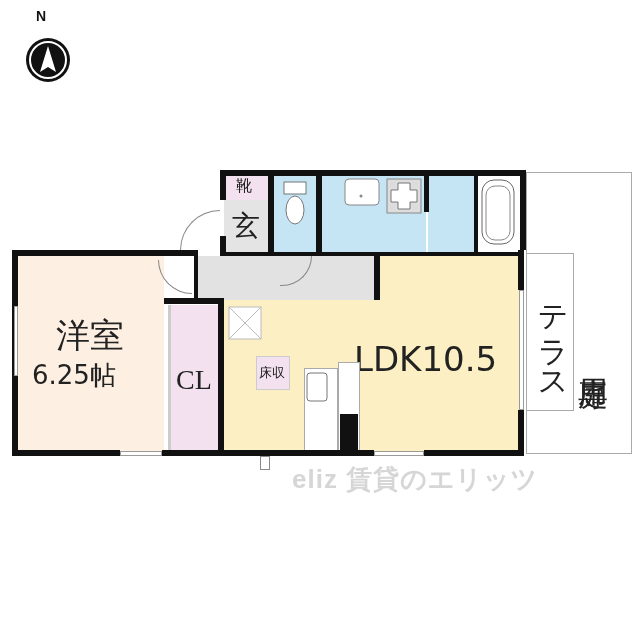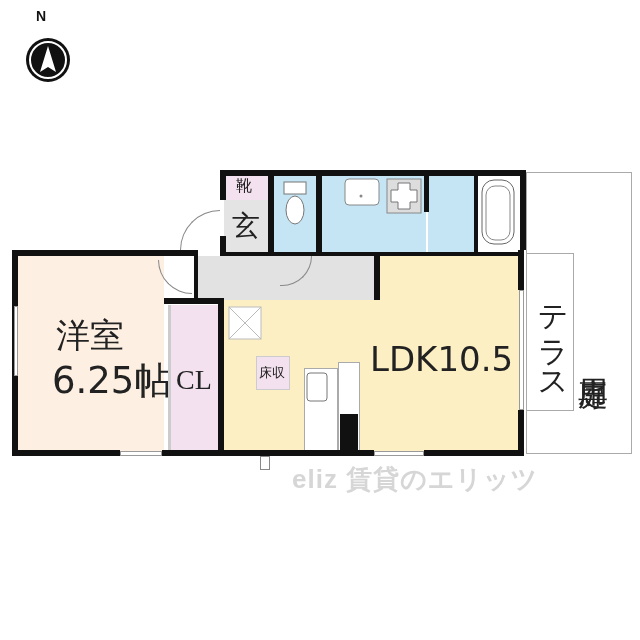--- a/index.html
+++ b/index.html
@@ -28,21 +28,21 @@
   </svg>
 </div>
 
 <div class="outline" style="left:526px;top:172px;width:106px;height:282px;"></div>
 <div class="outline" style="left:526px;top:253px;width:48px;height:158px;background:#fff;"></div>
 <div class="label" style="left:538px;top:285px;font-size:30px;writing-mode:vertical-rl;">テラス</div>
 <div class="label" style="left:578px;top:355px;font-size:30px;writing-mode:vertical-rl;">専用庭</div>
 
 <div class="room" style="left:16px;top:253px;width:148px;height:198px;background:#fdf0e2;"></div>
 <div class="label" style="left:56px;top:318px;font-size:34px;">洋室</div>
-<div class="label" style="left:52px;top:362px;font-size:37px;">6.25帖</div>
+<div class="label" style="left:32px;top:362px;font-size:26px;">6.25帖</div>
 
 <div class="room" style="left:168px;top:305px;width:52px;height:146px;background:#f3e1ef;border-left:3px solid #ccc;"></div>
 <div class="label" style="left:176px;top:366px;font-size:28px;font-family:Liberation Serif, serif;">CL</div>
 
 <div class="room" style="left:194px;top:256px;width:182px;height:44px;background:#e2e2e2;"></div>
 
 <div class="room" style="left:224px;top:176px;width:46px;height:24px;background:#f3e1ef;"></div>
 <div class="label" style="left:236px;top:178px;font-size:16px;">靴</div>
 <div class="room" style="left:224px;top:200px;width:46px;height:54px;background:#e4e4e4;"></div>
 <div class="label" style="left:232px;top:212px;font-size:28px;">玄</div>
@@ -65,21 +65,21 @@
 <div class="room" style="left:428px;top:176px;width:50px;height:76px;background:#c5e5f5;"></div>
 
 <div class="room" style="left:478px;top:176px;width:42px;height:76px;background:#fff;"></div>
 <svg class="abs" style="left:480px;top:178px" width="36" height="70">
   <rect x="2" y="2" width="32" height="64" rx="12" fill="#fff" stroke="#666"></rect>
   <rect x="6" y="8" width="24" height="54" rx="9" fill="#fff" stroke="#888"></rect>
 </svg>
 
 <div class="room" style="left:224px;top:300px;width:154px;height:152px;background:#fdefc4;"></div>
 <div class="room" style="left:376px;top:256px;width:146px;height:196px;background:#fdefc4;"></div>
-<div class="label" style="left:370px;top:342px;font-size:34px;">LDK10.5</div>
+<div class="label" style="left:354px;top:342px;font-size:34px;">LDK10.5</div>
 <svg class="abs" style="left:228px;top:306px" width="34" height="34">
   <rect x="1" y="1" width="32" height="32" fill="#fff" stroke="#bbb"></rect>
   <line x1="1" y1="1" x2="33" y2="33" stroke="#bbb"></line>
     <line x1="33" y1="1" x2="1" y2="33" stroke="#bbb"></line>
 </svg>
 <div class="room" style="left:256px;top:356px;width:34px;height:34px;background:#f3e1ef;border:1px solid #ccc;"></div>
 <div class="label" style="left:259px;top:366px;font-size:13px;">床収</div>
 <div class="room" style="left:304px;top:368px;width:34px;height:84px;background:#fff;border:1px solid #aaa;"></div>
 <svg class="abs" style="left:306px;top:372px" width="22" height="32">
   <rect x="1" y="1" width="20" height="28" rx="3" fill="#fff" stroke="#777"></rect>

